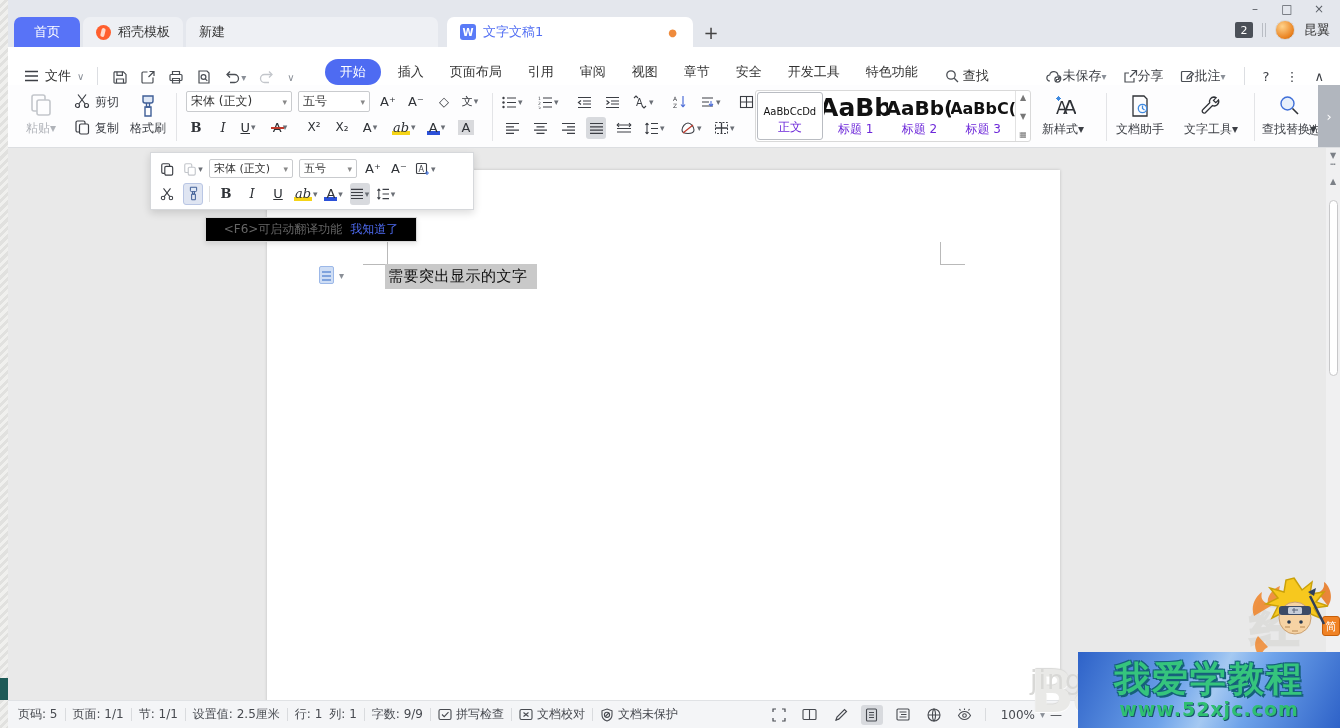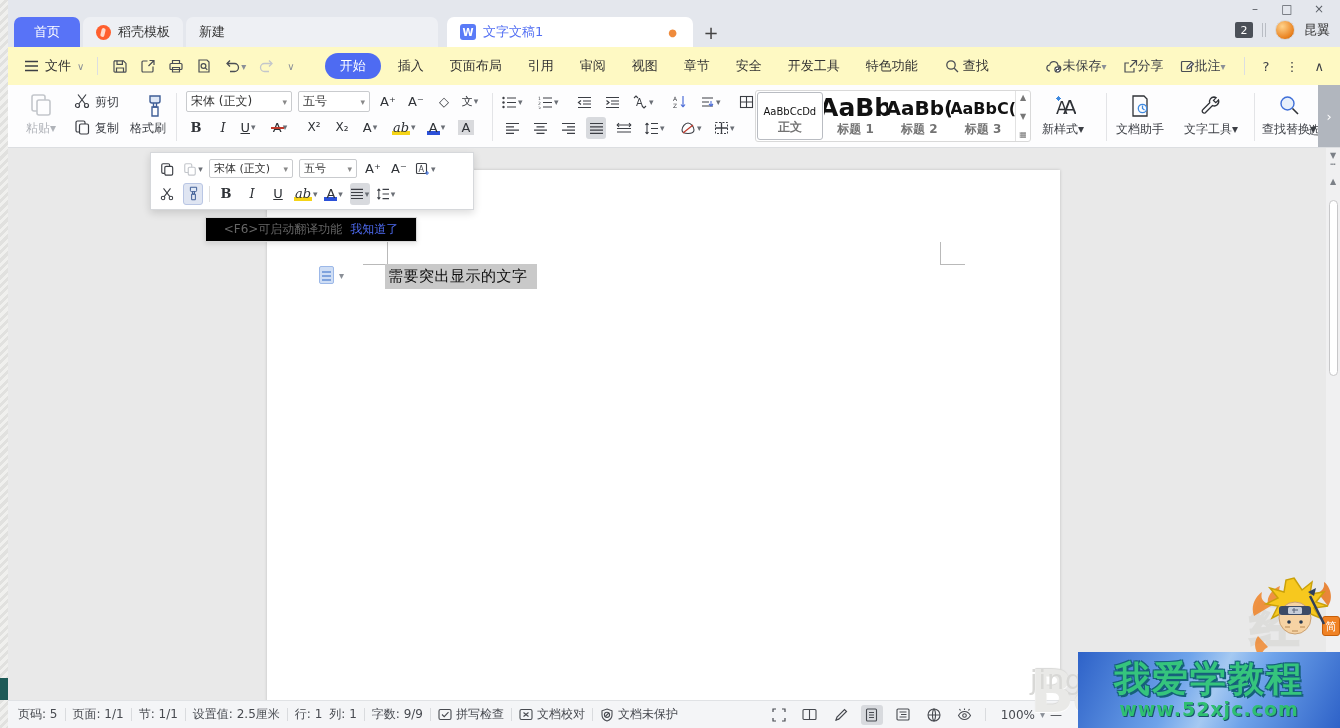--- a/index.html
+++ b/index.html
@@ -34,22 +34,22 @@
     font-size:18px; color:#444; }
   .tb-right { right:10px; bottom:7px; display:flex; align-items:center; gap:9px; }
   .badge2 { min-width:18px; height:16px; background:#4b5058; color:#fff; border-radius:2px;
     font-size:11px; display:flex; align-items:center; justify-content:center; padding:0 3px; }
   .tb-sep { width:4px; height:14px; border-left:1px solid #b9bdc4; border-right:1px solid #b9bdc4; }
   .avatar { width:20px; height:20px; border-radius:50%;
     background:radial-gradient(circle at 35% 30%,#ffd28a,#e9801d 70%,#9c4d08); border:1px solid #d8d8d8; }
   .user-name { font-size:13px; color:#333; }
 
   
-  .menubar { left:8px; top:47px; right:0; height:38px; background:#fef9c3;
-    display:flex; align-items:center; font-size:13px; color:#333; }
+  .menubar { left:8px; top:47px; right:0; height:38px; background:#ffffff;
+    display:flex; align-items:flex-end; font-size:13px; color:#333; }
   .mb-item { display:flex; align-items:center; gap:0; padding:0 7px; }
   .mb-file { padding-left:16px; gap:6px; }
   .v-div { width:1px; height:18px; background:#dcdee2; margin:0 6px; }
   .qat { display:flex; align-items:center; gap:12px; padding:0 8px; }
   .qat .qi { display:flex; align-items:center; }
   .menu-tabs { display:flex; align-items:center; margin-left:18px; }
   .menu-tab { padding:4px 13px; white-space:nowrap; }
   .menu-tab.active { background:#4e6bf2; color:#fff; border-radius:14px; padding:4px 15px; margin:0 4px; }
   .mb-search { display:flex; align-items:center; gap:4px; margin-left:14px; }
   .mb-right { margin-left:auto; display:flex; align-items:center; gap:8px; padding-right:12px; color:#3c3f45; }
@@ -81,21 +81,21 @@
   .styles-box { position:absolute; left:747px; top:5px; width:276px; height:52px; border:1px solid #d9d9d9;
     border-radius:3px; background:#fff; display:flex; }
   .style-item { flex:1; display:flex; flex-direction:column; align-items:center; justify-content:flex-end;
     padding-bottom:3px; overflow:hidden; }
   .style-item.sel { border:1px solid #b9bcc2; border-radius:3px; margin:1px; }
   .sprev { line-height:1; white-space:nowrap; color:#111; }
   .s0 .sprev { font-size:10px; margin-bottom:2px; }
   .s1 .sprev { font-size:25px; font-weight:bold; margin-bottom:1px; }
   .s2 .sprev { font-size:20px; font-weight:bold; margin-bottom:3px; }
   .s3 .sprev { font-size:16px; font-weight:bold; margin-bottom:4px; }
-  .slabel { font-size:12px; color:#737373;font-weight:bold; }
+  .slabel { font-size:12px; color:#6d28d9; }
   .styles-scroll { width:15px; border-left:1px solid #e2e2e2; display:flex; flex-direction:column;
     align-items:center; justify-content:space-between; padding:2px 0; color:#777; font-size:8px; }
   .tall-btn { display:flex; flex-direction:column; align-items:center; gap:3px; }
   .ribbon-expand { position:absolute; right:0; top:0; width:22px; height:62px; background:#b1b6be;
     color:#fff; display:flex; align-items:center; justify-content:center; font-size:13px; }
 
   
   .scrollcol { right:0; top:148px; width:14px; bottom:28px; background:#f0f0f1;
     display:flex; flex-direction:column; align-items:center; }
   .scroll-ic { margin-top:4px; color:#7c8087; font-size:8px; line-height:1.1; text-align:center; }
@@ -318,21 +318,21 @@
     <span class="lbl">剪切</span>
   </div>
   <div class="rgrp" style="left:66px; top:32px;">
     <svg width="16" height="16" viewBox="0 0 16 16" fill="none" stroke="#3c3f45" stroke-width="1.2" style="display:inline-block;vertical-align:-3px">
       <rect x="2" y="2" width="9" height="11" rx="1.5"></rect>
         <rect x="5.5" y="5" width="9" height="10" rx="1.5" fill="#fdfdfe"></rect>
       </svg>
     <span class="lbl">复制</span>
   </div>
 
-  <div class="rgrp bigpaste" style="left:122px; top:9px;align-items:flex-end;">
+  <div class="rgrp bigpaste" style="left:122px; top:9px;">
     <svg width="22" height="24" viewBox="0 0 22 24" fill="none" stroke="#3f5e96" stroke-width="1.4">
       <path d="M6 2h10v5a2 2 0 0 1-2 2H8a2 2 0 0 1-2-2z" fill="#dfe8f6"></path>
         <path d="M9.5 9v4h3V9"></path>
         <path d="M8 13h6v9H8z"></path>
       </svg>
     <span class="lbl">格式刷</span>
   </div>
 
   <div class="r-div" style="left:168px;"></div>
 

